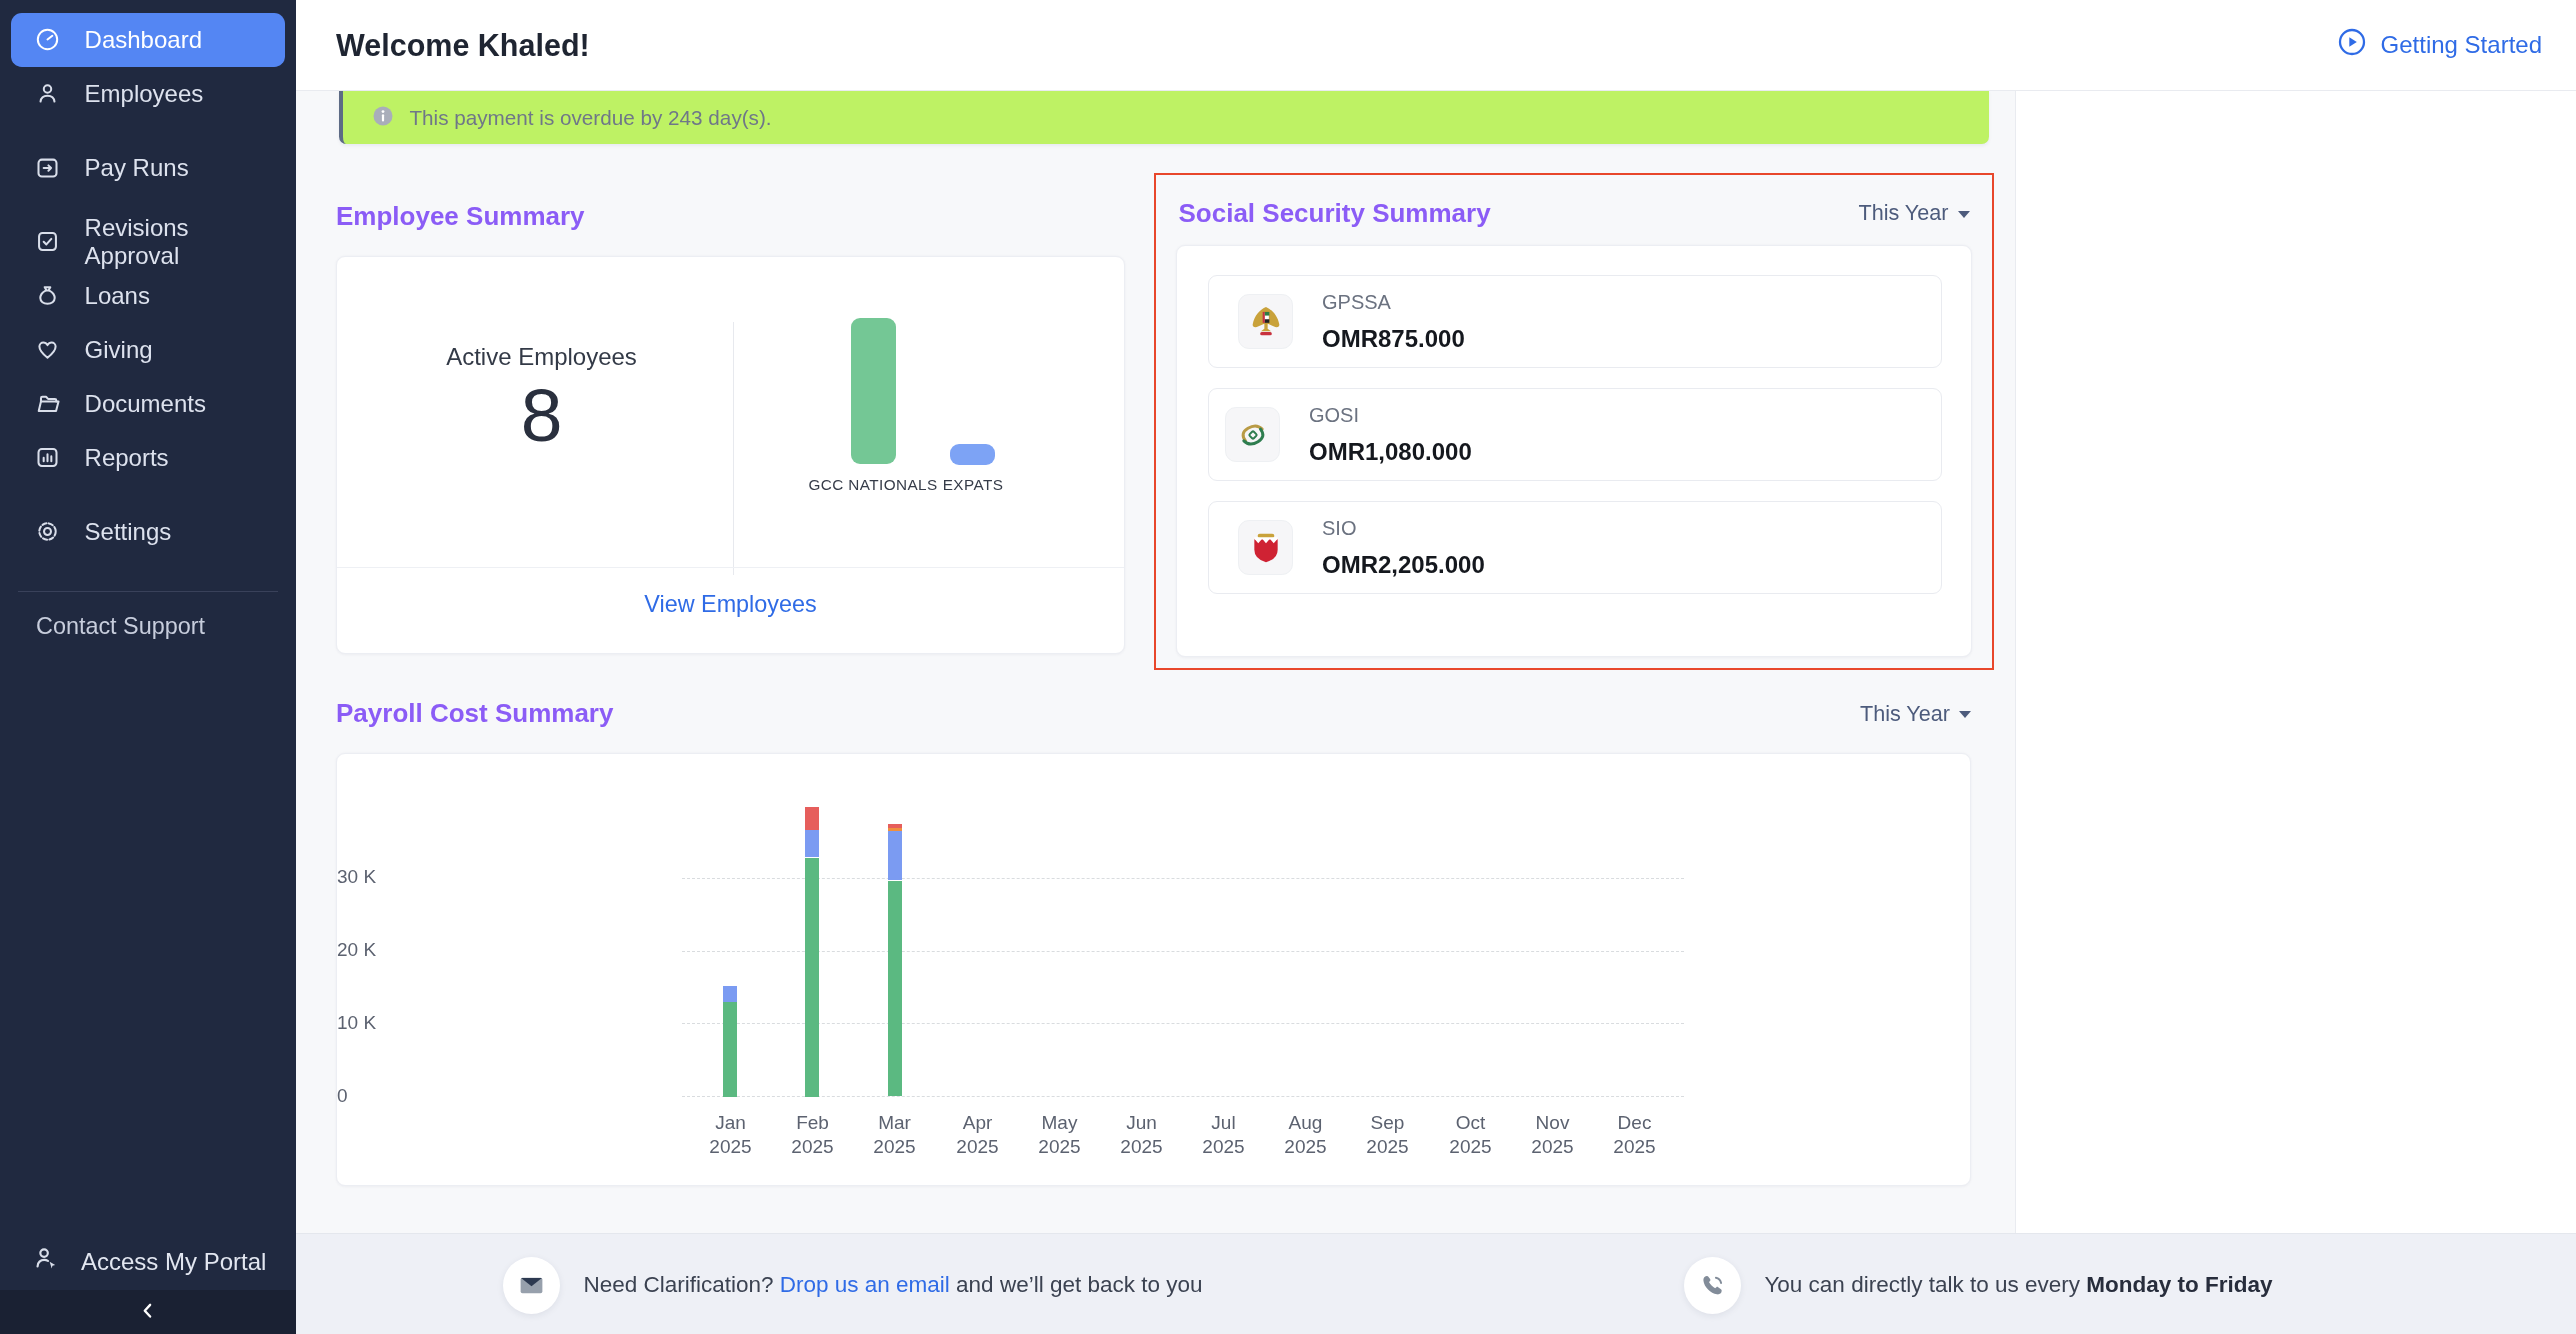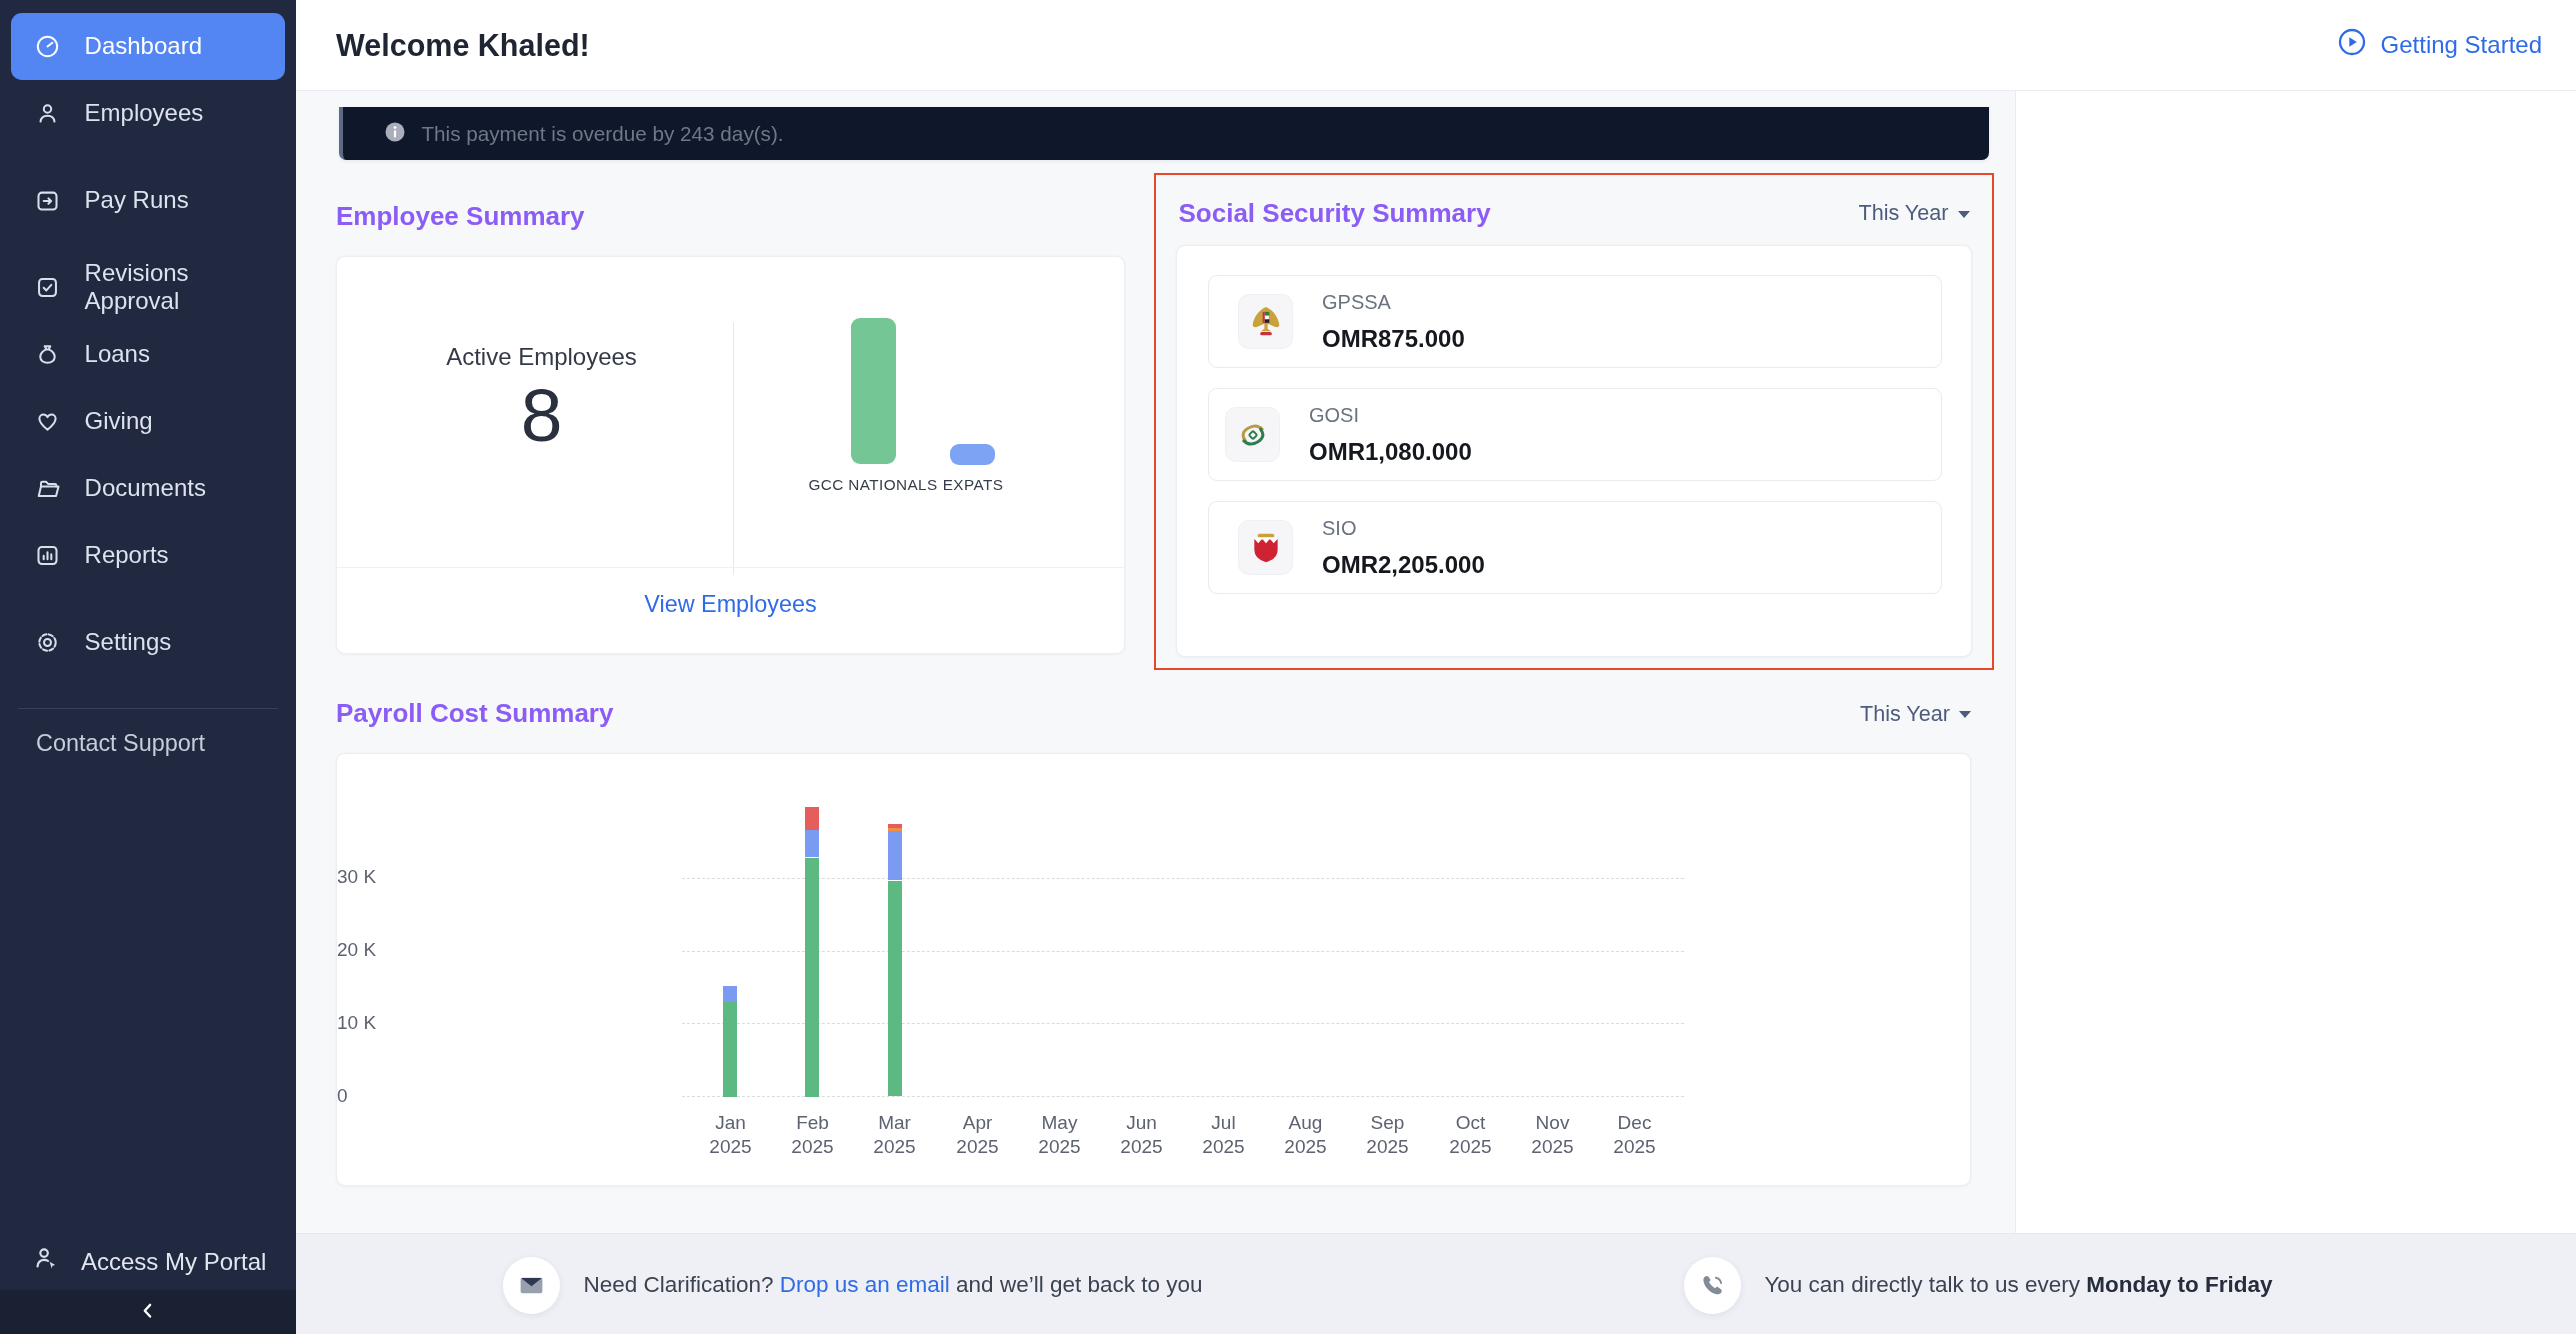--- a/index.html
+++ b/index.html
@@ -2,21 +2,21 @@
 <html style="font-size:14.4px"><head>
 <meta charset="utf-8">
 <style>
   * { margin:0; padding:0; box-sizing:border-box; }
   html,body { width:2576px; height:1335px; background:#fff; font-family:"Liberation Sans",sans-serif; overflow:hidden; }
   .app { position:relative; width:2576px; height:1335px; }
 
   
   .sidebar { position:absolute; left:0; top:0; width:296px; height:1335px; background:#202940; z-index:20; }
   .nav { padding:12.6px 10.8px 0; display:flex; flex-direction:column; }
-  .nav-item { display:flex; align-items:center; height:67px; padding:0 23.4px; border-radius:10.8px;
+  .nav-item { display:flex; align-items:center; height:54px; padding:0 23.4px; border-radius:10.8px;
               color:#dde2ee; font-size:24px; cursor:pointer; }
   .nav-item.gap { margin-top:20px; }
   .nav-item.active { background:#5486f3; color:#ffffff; }
   .nav-item .nicon { width:27px; height:27px; flex:0 0 27px; margin-right:23.4px; display:flex; }
   .nav-item svg { width:27px; height:27px; stroke:#d9deea; fill:none; stroke-width:1.8; stroke-linecap:round; stroke-linejoin:round; }
   .nav-item.active svg { stroke:#ffffff; }
   .side-divider { margin:32px 18px 0; border-top:0.9px solid #39415a; }
   .contact-support { padding:21.6px 0 0 36px; color:#c7cddc; font-size:23.4px; cursor:pointer; }
   .portal { position:absolute; left:32px; bottom:56px; display:flex; align-items:center; gap:20px;
             color:#e2e6f0; font-size:24px; cursor:pointer; }
@@ -31,23 +31,23 @@
             border-bottom:0.9px solid #e9ebf0; display:flex; align-items:center; justify-content:space-between;
             padding:0 34px 0 40px; z-index:10; }
   .page-title { font-size:30.5px; font-weight:700; color:#1f2532; }
   .getting-started { display:flex; align-items:center; gap:12.6px; color:#2f6be6; font-size:24px; font-weight:500; cursor:pointer; }
   .getting-started svg { width:32px; height:32px; }
 
   .content { position:absolute; left:0; top:91px; width:2280px; height:1142px; background:#f7f8fa; }
   .white-strip { position:absolute; left:1719px; top:0; right:0; bottom:0; background:#fff; border-left:0.9px solid #e9ebf0; }
 
   
-  .alert { position:absolute; left:43px; top:16px; width:1650px; height:53px; background:#0f172a;
+  .alert { position:absolute; left:43px; top:0; width:1650px; height:53px; background:#bef264;
            border-left:4.5px solid #5d6b85; border-radius:0 0 7.2px 7.2px;
-           box-shadow:0 1.8px 3.6px rgba(25,39,80,.06); display:flex; align-items:center; gap:14.4px; padding-left:40px; }
+           box-shadow:0 1.8px 3.6px rgba(25,39,80,.06); display:flex; align-items:center; gap:14.4px; padding-left:28px; }
   .alert-text { color:#6f7788; font-size:20.7px; }
   .alert svg { width:24px; height:24px; flex:0 0 24px; }
 
   .section-title { font-size:26px; font-weight:700; color:#8b5cf6; }
   .this-year { display:flex; align-items:center; gap:9px; color:#4d5b7c; font-size:21.6px; font-weight:500; cursor:pointer; }
   .caret { width:0; height:0; border-left:6.3px solid transparent; border-right:6.3px solid transparent; border-top:7.2px solid #4d5b7c; margin-top:2.7px; }
 
   .card { background:#fff; border:0.9px solid #eceef3; border-radius:9px; box-shadow:0 0.9px 2.7px rgba(30,40,70,.05); }
 
   

